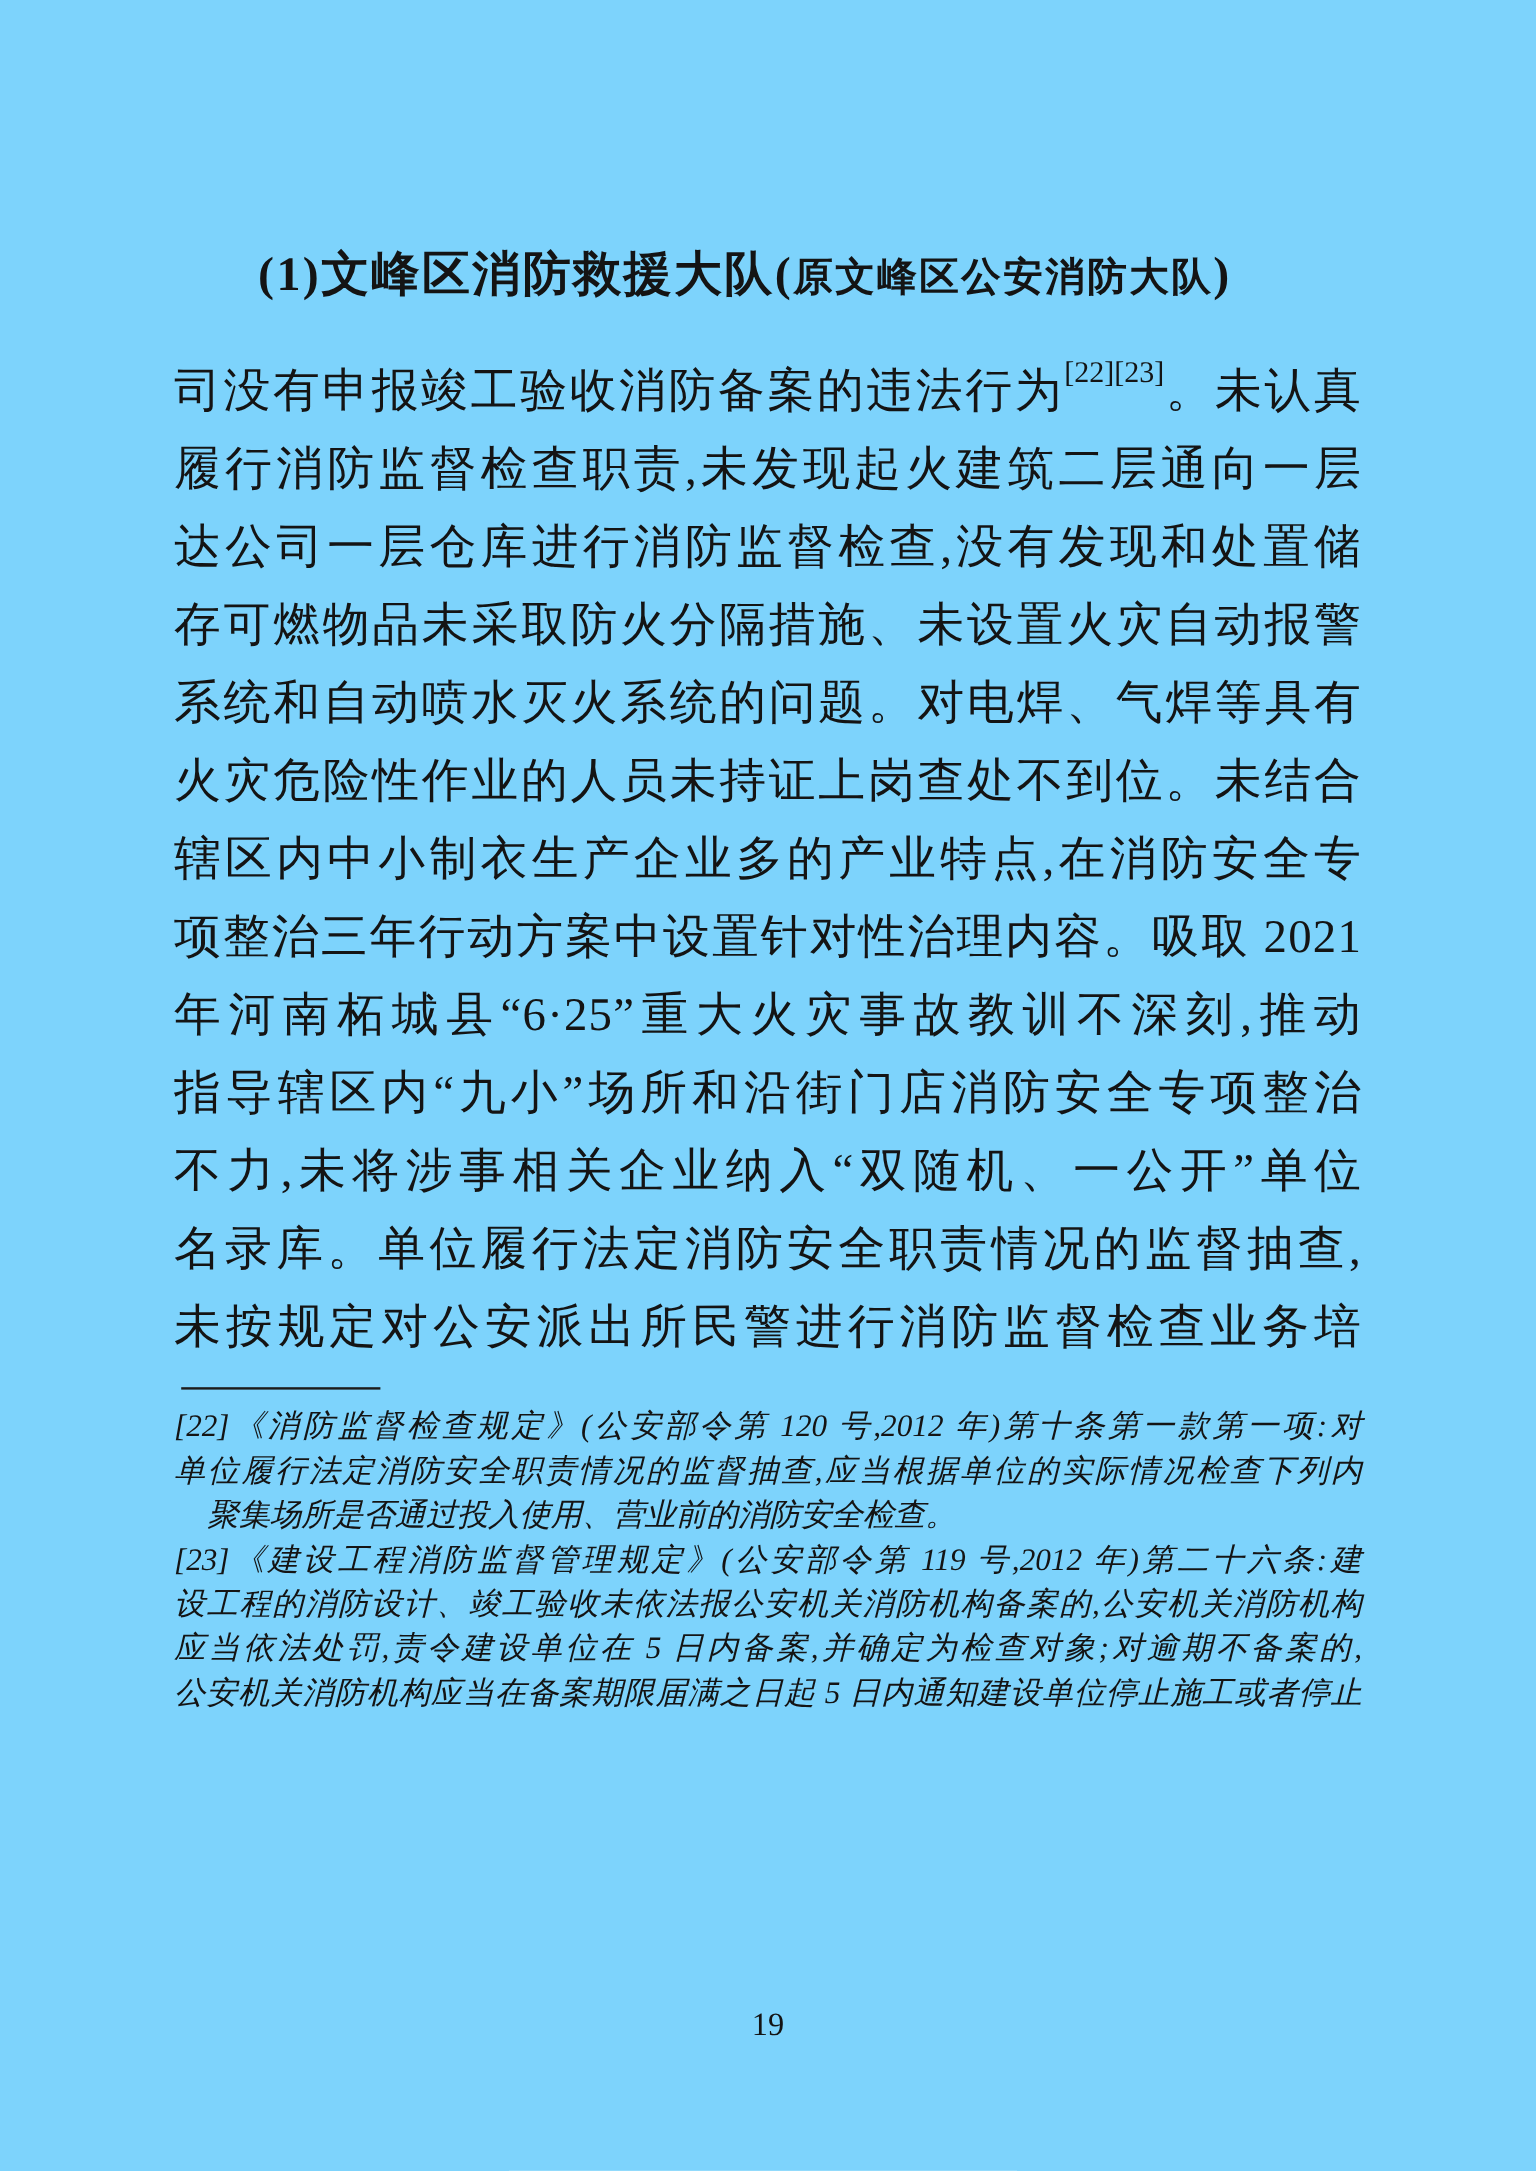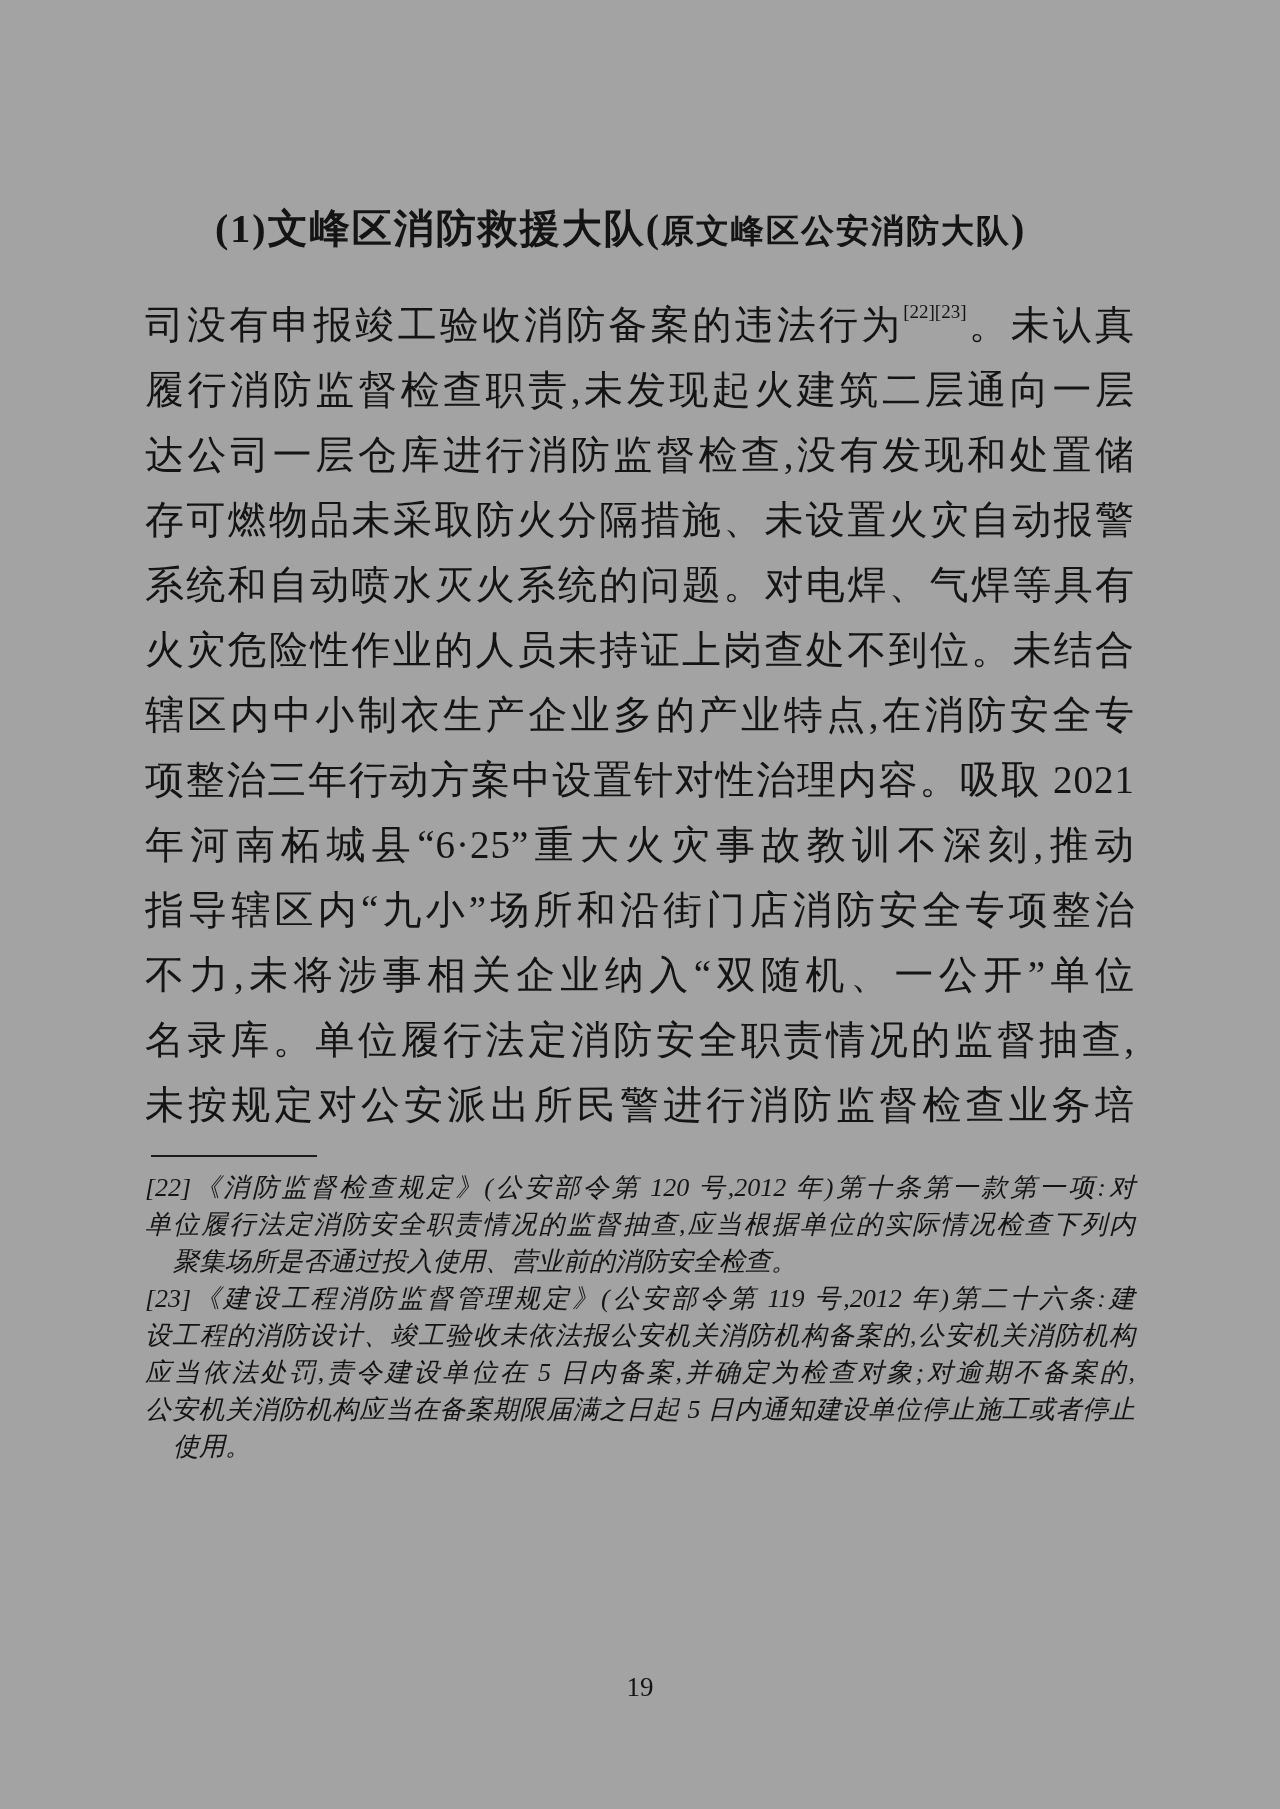--- a/index.html
+++ b/index.html
@@ -6,21 +6,21 @@
   body {
     width: 1280px; height: 1809px;
     background: #ffffff;
     color: #141414;
     font-family: "Liberation Serif", "DejaVu Serif", serif;
   }
   .page {
     position: relative;
     width: 1280px; height: 1809px;
     overflow: hidden;
-    background: #a3a3a3;
+    background: #7dd3fc;
   }
   .content {
     position: absolute;
     left: 145px; top: 196px;
     width: 990px;
   }
   .heading {
     font-size: 40px;
     line-height: 66px;
     padding-left: 70px;
@@ -37,21 +37,21 @@
     font-size: 39px;
     line-height: 65px;
     height: 65px;
     text-align: justify;
     text-align-last: justify;
     letter-spacing: 1px;
     white-space: nowrap;
   }
   .bline.indent { padding-left: 80px; }
   sup.fref {
-    font-size: 19px;
+    font-size: 25px;
     line-height: 0;
     vertical-align: 20px;
     letter-spacing: 0;
   }
   .fnsep {
     border: none;
     border-top: 2px solid #1c1c1c;
     width: 166px;
     margin: 18px 0 12px 6px;
   }
@@ -103,19 +103,18 @@
       <div class="fline">[22]《消防监督检查规定》(公安部令第 120 号,2012 年)第十条第一款第一项:对</div>
       <div class="fline">单位履行法定消防安全职责情况的监督抽查,应当根据单位的实际情况检查下列内</div>
       <div class="fline short">聚集场所是否通过投入使用、营业前的消防安全检查。</div>
     </div>
 
     <div>
       <div class="fline">[23]《建设工程消防监督管理规定》(公安部令第 119 号,2012 年)第二十六条:建</div>
       <div class="fline">设工程的消防设计、竣工验收未依法报公安机关消防机构备案的,公安机关消防机构</div>
       <div class="fline">应当依法处罚,责令建设单位在 5 日内备案,并确定为检查对象;对逾期不备案的,</div>
       <div class="fline">公安机关消防机构应当在备案期限届满之日起 5 日内通知建设单位停止施工或者停止</div>
-      <div class="fline short">使用。</div>
     </div>
 
   </div>
 
   <div class="pagenum">19</div>
 </div>
 
 </body></html>

